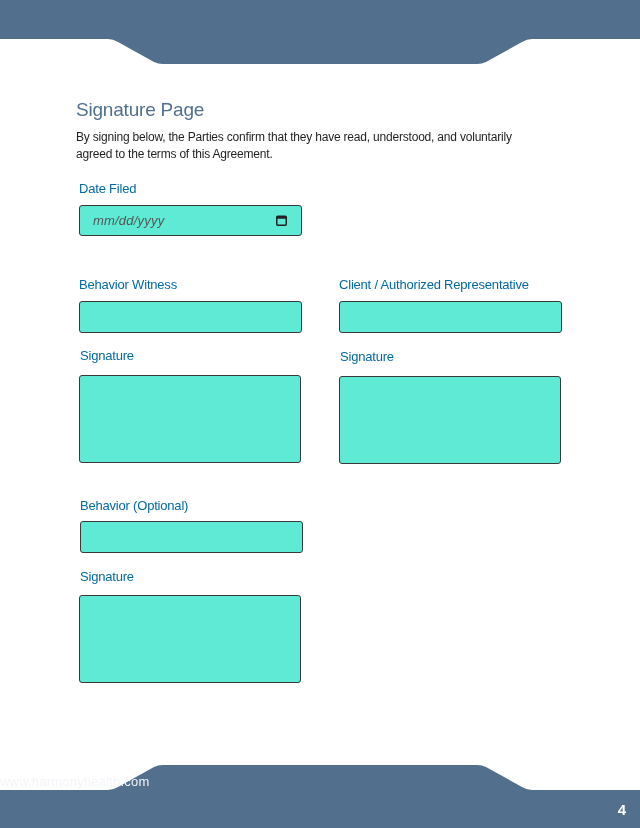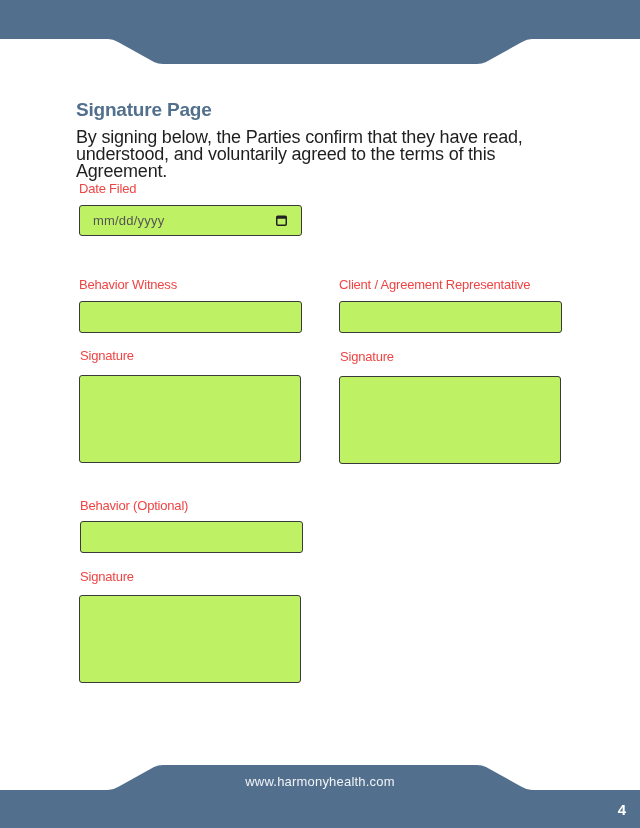--- a/index.html
+++ b/index.html
@@ -1,25 +1,25 @@
 <!DOCTYPE html>
 <html><head>
 <meta charset="utf-8">
 <style>
   html, body { margin:0; padding:0; }
   body { width:640px; height:828px; position:relative; background:#ffffff; overflow:hidden;
          font-family: "Liberation Sans", "DejaVu Sans", sans-serif; color:#1f1f1f; }
   .shape { position:absolute; left:0; top:0; }
-  .title { position:absolute; left:76px; top:99px; font-size:19px; font-weight:bold; color:#52708e; letter-spacing:-0.2px; }
-  .intro { position:absolute; left:76px; top:129px; width:470px; font-size:18px; line-height:17px; color:#1f1f1f; letter-spacing:-0.2px; }
-  .label { position:absolute; font-size:13px; color:#ef4444; letter-spacing:-0.2px; }
-  .field { position:absolute; box-sizing:border-box; border:1px solid #3a3a3a; border-radius:3px; background:#bef264; }
+  .title { position:absolute; left:76px; top:99px; font-size:19px; font-weight:normal; color:#52708e; letter-spacing:-0.2px; }
+  .intro { position:absolute; left:76px; top:129px; width:470px; font-size:12px; line-height:17px; color:#1f1f1f; letter-spacing:-0.2px; }
+  .label { position:absolute; font-size:13px; color:#0369a1; letter-spacing:-0.2px; }
+  .field { position:absolute; box-sizing:border-box; border:1px solid #3a3a3a; border-radius:3px; background:#5eead4;font-style:italic; }
   .date-text { position:absolute; left:13px; top:7px; font-size:13px; color:#555; letter-spacing:0.2px; }
   .cal { position:absolute; right:14px; top:9px; width:11px; height:11px; }
-  .footer-url { position:absolute; left:0; width:640px; top:774px; text-align:center; font-size:13px; color:#f2f4f7; letter-spacing:0.2px; }
+  .footer-url { position:absolute; left:0; width:640px; top:774px; text-align:left; font-size:13px; color:#f2f4f7; letter-spacing:0.2px; }
   .page-num { position:absolute; right:14px; top:801px; font-size:15px; font-weight:bold; color:#ffffff; }
 </style>
 </head>
 <body>
 
 <svg class="shape" width="640" height="70" viewBox="0 0 640 70">
   <path d="M0 0 H640 V39 H532 Q527 39 522 42 L486 62 Q482 64 477 64 H163 Q158 64 154 62 L118 42 Q113 39 108 39 H0 Z" fill="#52708e"></path>
 </svg>
 
 <div class="title">Signature Page</div>
@@ -32,21 +32,21 @@
     <rect x="0.75" y="1.25" width="9.5" height="9" rx="1" fill="none" stroke="#222" stroke-width="1.5"></rect>
     <rect x="0.75" y="1.25" width="9.5" height="2.5" fill="#222"></rect>
   </svg>
 </div>
 
 <div class="label" style="left:79px;top:277px;">Behavior Witness</div>
 <div class="field" style="left:79px;top:301px;width:223px;height:32px;"></div>
 <div class="label" style="left:80px;top:348px;">Signature</div>
 <div class="field" style="left:79px;top:375px;width:222px;height:88px;"></div>
 
-<div class="label" style="left:339px;top:277px;">Client / Agreement Representative</div>
+<div class="label" style="left:339px;top:277px;">Client / Authorized Representative</div>
 <div class="field" style="left:339px;top:301px;width:223px;height:32px;"></div>
 <div class="label" style="left:340px;top:349px;">Signature</div>
 <div class="field" style="left:339px;top:376px;width:222px;height:88px;"></div>
 
 <div class="label" style="left:80px;top:498px;">Behavior (Optional)</div>
 <div class="field" style="left:80px;top:521px;width:223px;height:32px;"></div>
 <div class="label" style="left:80px;top:569px;">Signature</div>
 <div class="field" style="left:79px;top:595px;width:222px;height:88px;"></div>
 
 <svg class="shape" style="top:760px;" width="640" height="68" viewBox="0 0 640 68">

